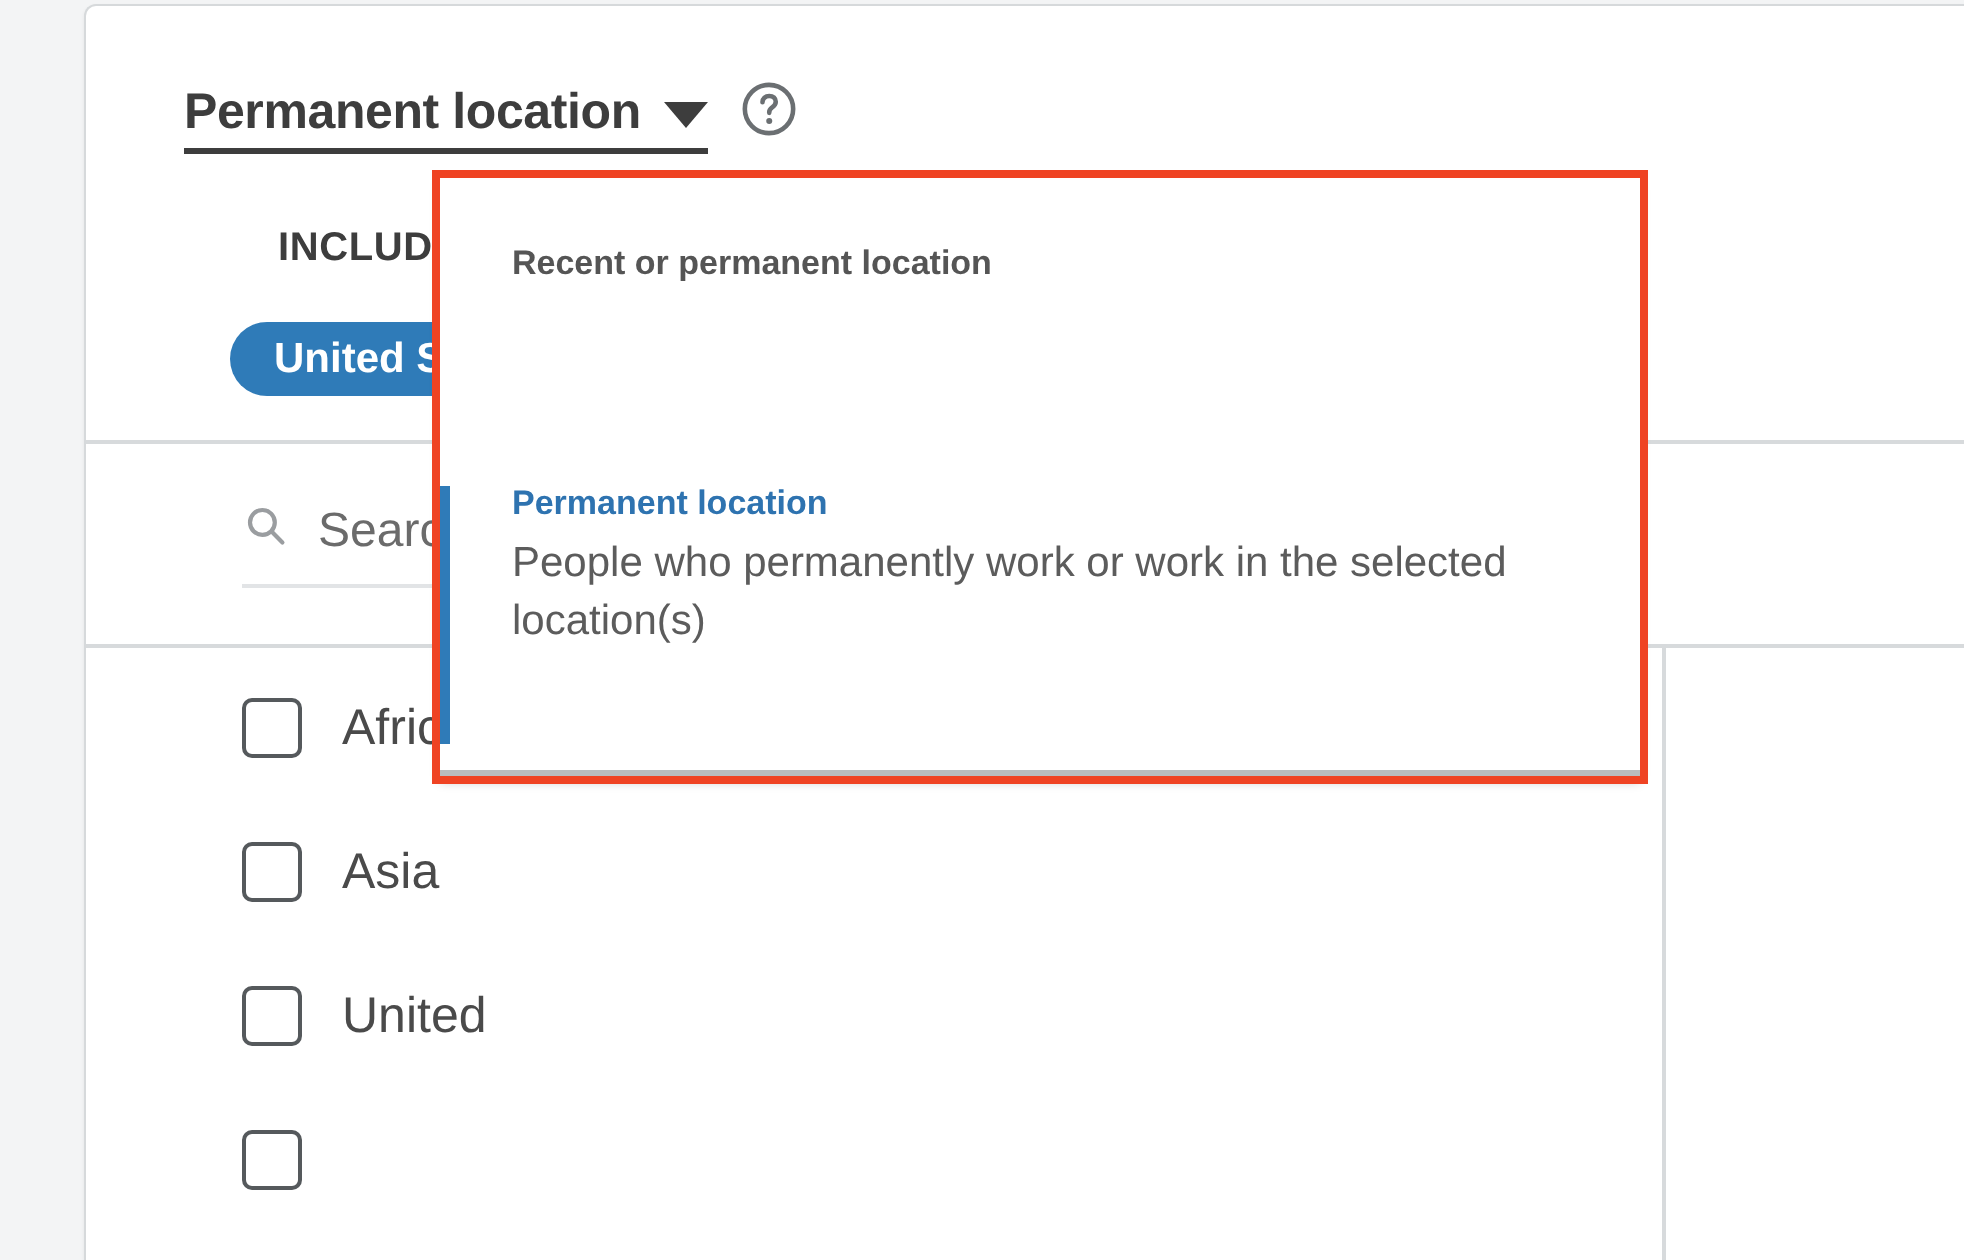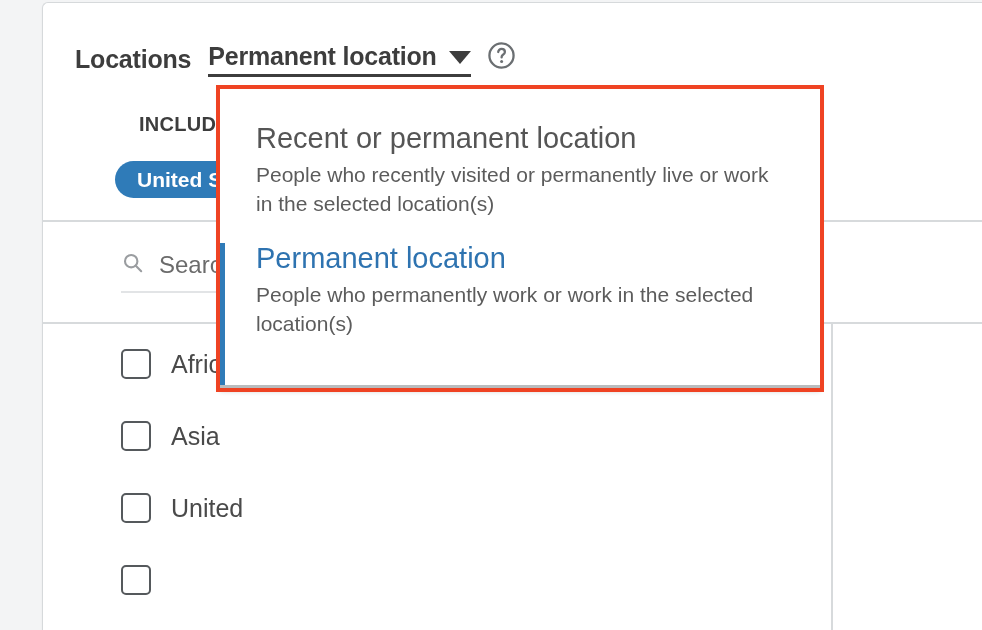--- a/index.html
+++ b/index.html
@@ -226,42 +226,41 @@
     cursor: pointer;
   }
   .menu-item.first { top: 34px; }
   .menu-item.second {
     top: 154px;
     border-left: 5px solid #2f7bb8;
     padding-left: 31px;
     padding-bottom: 46px;
   }
   .menu-item-title {
-    font-size: 29px;
-    font-weight: normal;
+    font-size: 17px;
+    font-weight: bold;
     color: #555555;
     line-height: 1.1;
     margin: 0 0 6px 0;
   }
   .menu-item.second .menu-item-title { color: #2e73b0; }
   .menu-item-desc {
     font-size: 21px;
     color: #5c5c5c;
     line-height: 1.38;
     margin: 0;
     max-width: 535px;
   }
 </style>
 </head>
 <body>
 
 <div class="card">
 
   <div class="header-row">
-    <span class="header-title">Locations</span>
 
     <div class="dropdown-trigger">
       <span class="dropdown-trigger-label">Permanent location</span>
       <span class="caret-icon"></span>
     </div>
 
     <span class="help-icon">
       <svg width="29" height="29" viewBox="0 0 24 24" aria-hidden="true">
         <circle cx="12" cy="12" r="10" fill="none" stroke="#6b6f72" stroke-width="1.9"></circle>
         <path d="M9.3 9.2c0-1.5 1.2-2.6 2.8-2.6 1.6 0 2.7 1 2.7 2.4 0 1.2-.7 1.8-1.6 2.4-.8.6-1.1 1-1.1 1.9v.3" fill="none" stroke="#6b6f72" stroke-width="1.9" stroke-linecap="round"></path>
@@ -304,21 +303,20 @@
       <span class="checkbox"></span>
     </div>
   </div>
 
   <div class="column-rule"></div>
 </div>
 
 <div class="dropdown-menu">
   <div class="menu-item first">
     <p class="menu-item-title">Recent or permanent location</p>
-    <p class="menu-item-desc">People who recently visited or permanently live or work in the selected location(s)</p>
   </div>
   <div class="menu-item second">
     <p class="menu-item-title">Permanent location</p>
     <p class="menu-item-desc">People who permanently work or work in the selected location(s)</p>
   </div>
 </div>
 
 <div class="dropdown-highlight"></div>
 
 </body></html>

